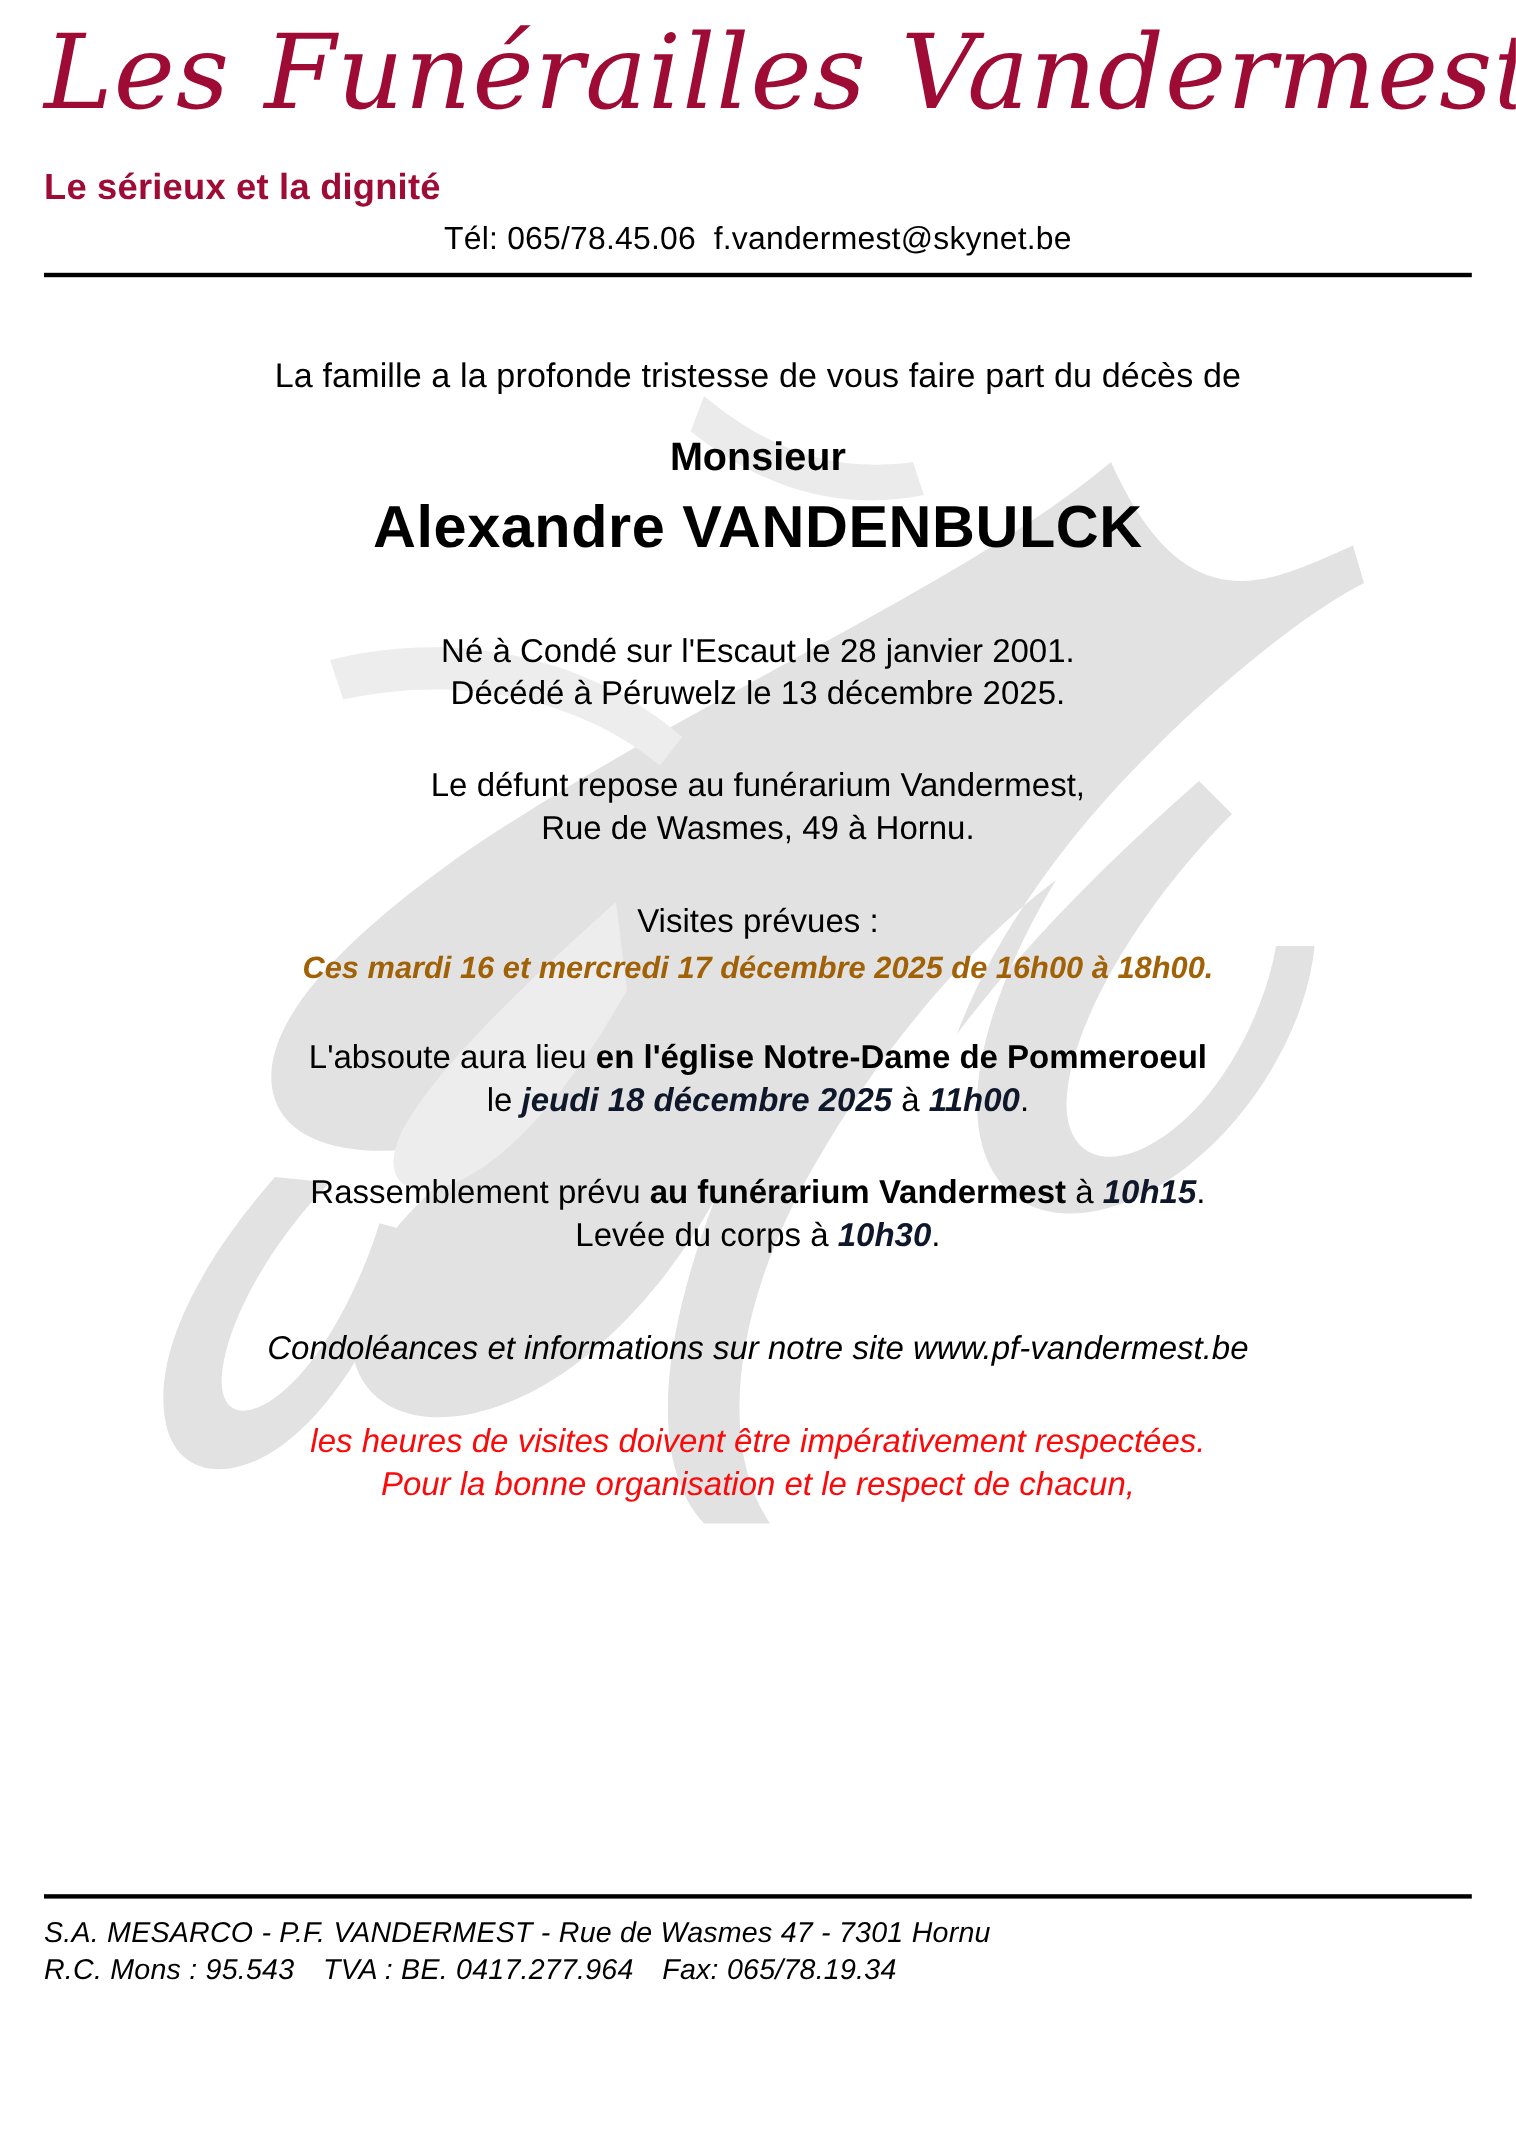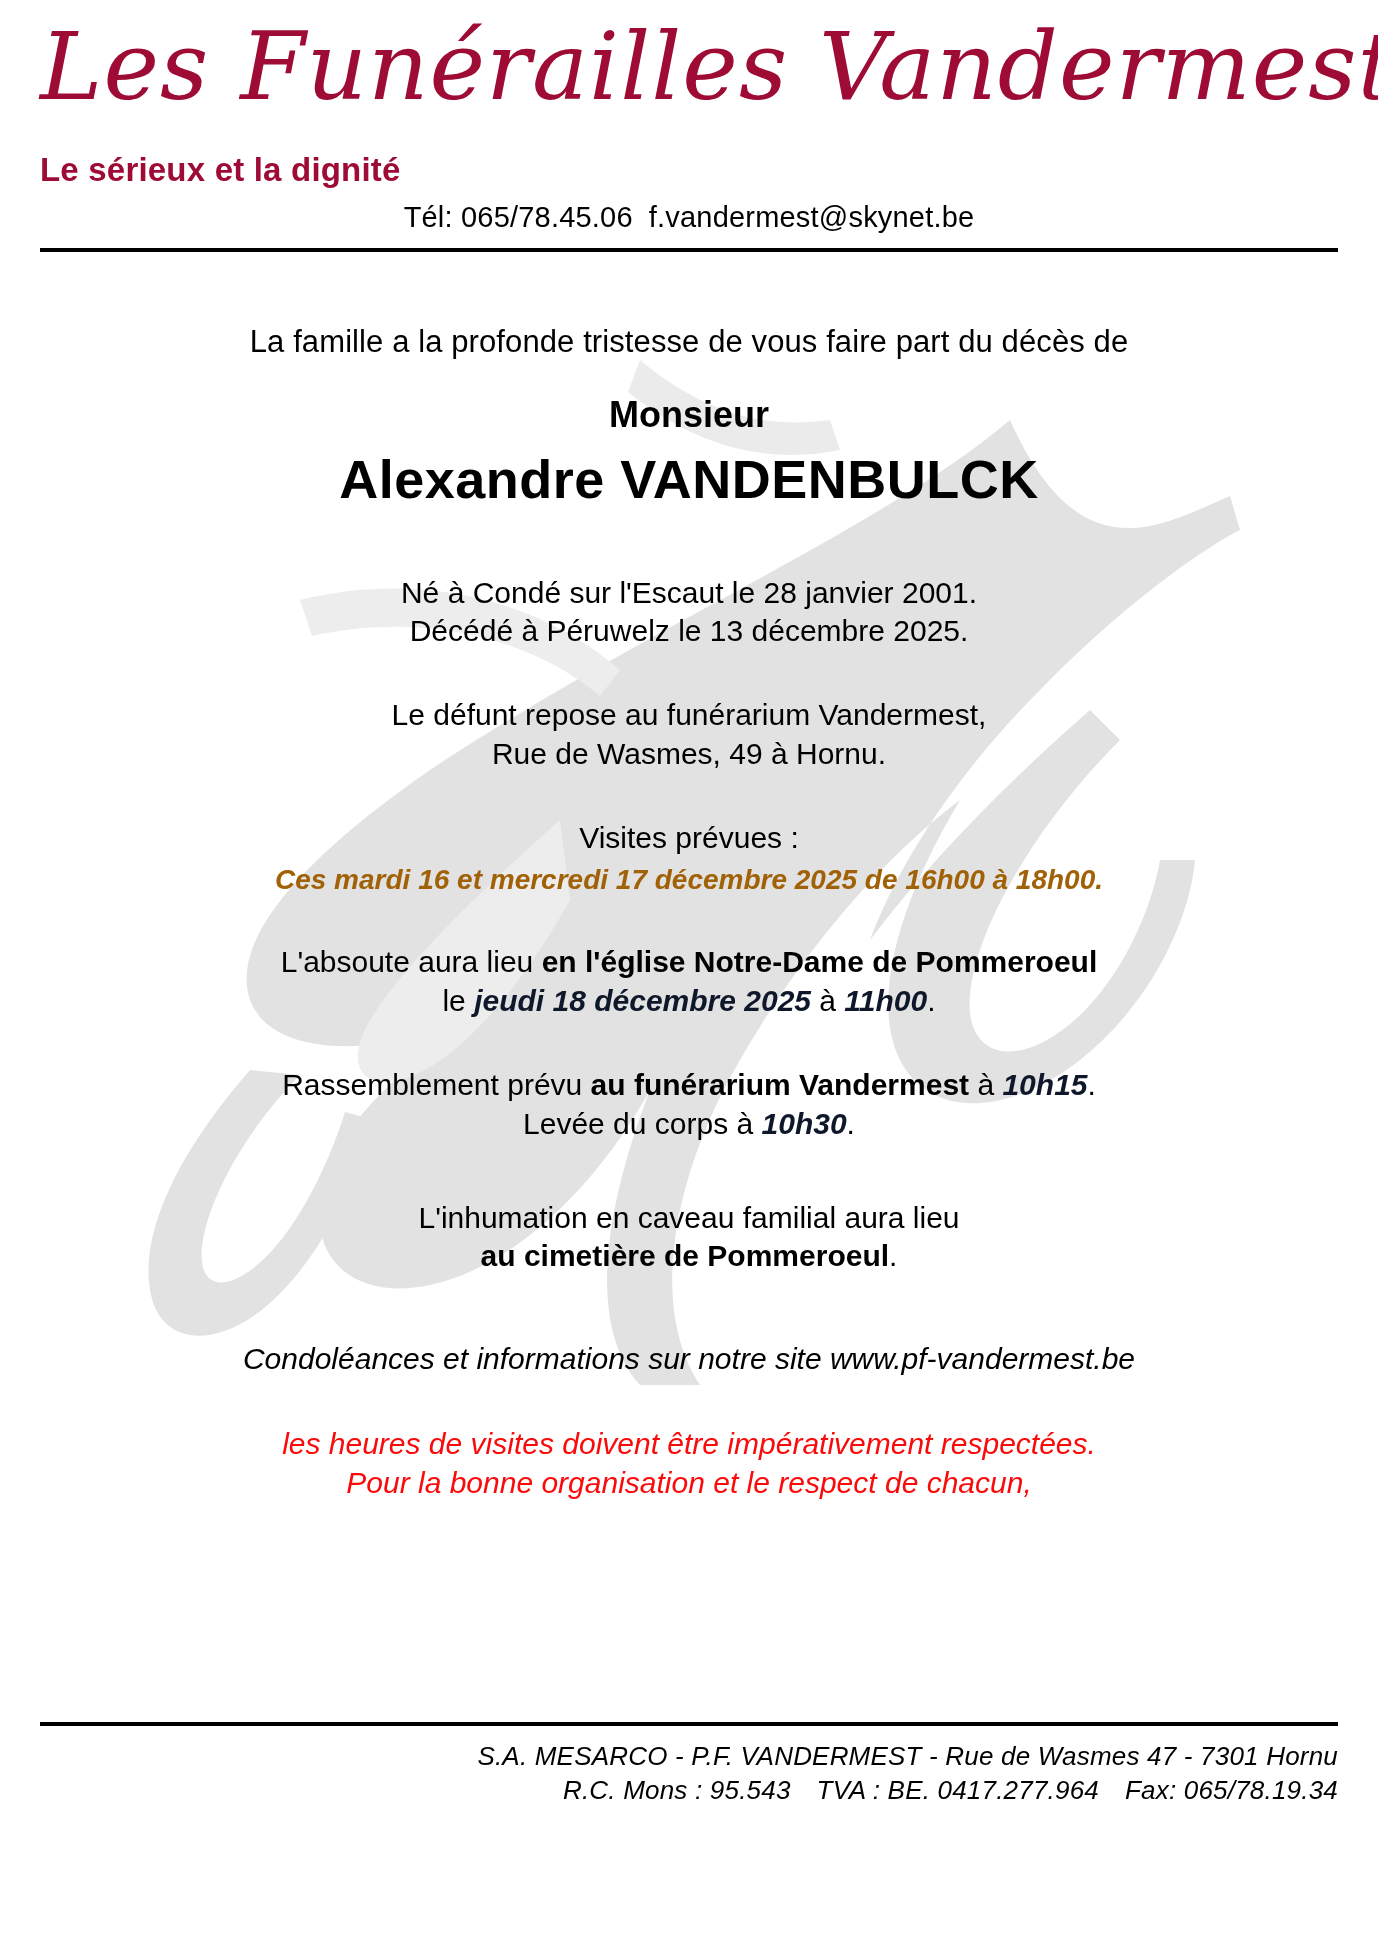--- a/index.html
+++ b/index.html
@@ -134,21 +134,21 @@
     bottom: 52px;
     z-index: 3;
   }
   .rule-bottom {
     border: 0;
     border-top: 4px solid #000;
     margin: 0 0 14px 0;
     width: 100%;
   }
   .footer-line {
-    text-align: right;
+    text-align: left;
     font-style: italic;
     font-size: 26px;
     line-height: 1.3;
     letter-spacing: 0.2px;
   }
   .sp { display: inline-block; width: 26px; }
 </style>
 </head>
 <body>
 
@@ -201,24 +201,20 @@
     <div class="para">
       <div><span>L'absoute aura lieu </span><b>en l'église Notre-Dame de Pommeroeul</b></div>
       <div><span>le </span><span class="blue">jeudi 18 décembre 2025</span><span> à </span><span class="blue">11h00</span><span>.</span></div>
     </div>
 
     <div class="para">
       <div><span>Rassemblement prévu </span><b>au funérarium Vandermest</b><span> à </span><span class="blue">10h15</span><span>.</span></div>
       <div><span>Levée du corps à </span><span class="blue">10h30</span><span>.</span></div>
     </div>
 
-    <div class="para gap-lg">
-      <div>L'inhumation en caveau familial aura lieu</div>
-      <div><b>au cimetière de Pommeroeul</b><span>.</span></div>
-    </div>
 
     <div class="para gap-xl italic-line">Condoléances et informations sur notre site www.pf-vandermest.be</div>
 
     <div class="para red">
       <div>les heures de visites doivent être impérativement respectées.</div>
       <div>Pour la bonne organisation et le respect de chacun,</div>
     </div>
 
   </div>
 

